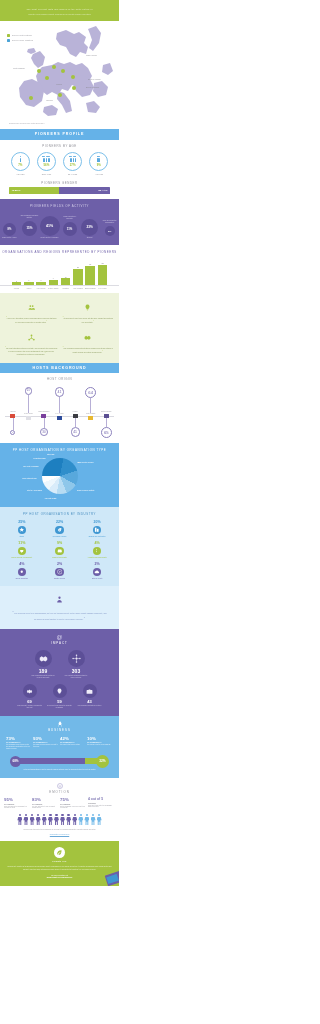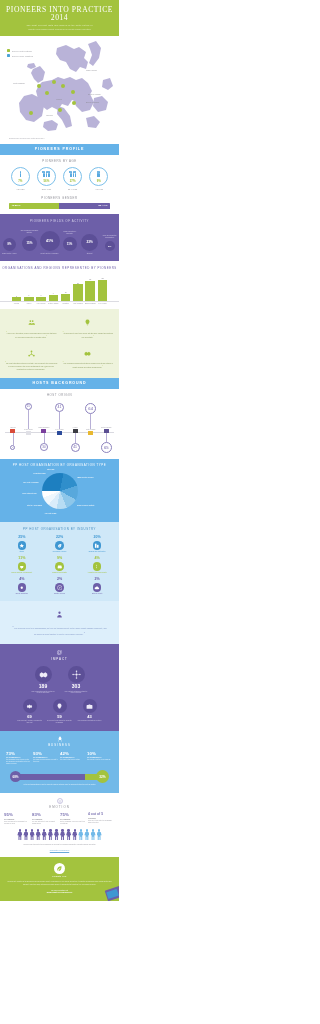--- a/index.html
+++ b/index.html
@@ -233,21 +233,20 @@
             background:#6d5fa8; border-radius:.8px; transform:rotate(-18deg); }
   .f-card::after{ content:""; position:absolute; left:1px; top:1.5px; width:11px; height:7px;
             background:#3f97d2; border-radius:.5px; }
 </style>
 </head>
 <body>
 
 <div class="page">
 
   <div class="sec header">
-    <h1>PIONEERS INTO PRACTICE 2014</h1>
     <div class="h-sub1">The most relevant facts and figures on the sixth edition of</div>
     <div class="h-sub2">Climate-KIC's flagship mobility programme for climate change innovators</div>
   </div>
 
   <div class="sec map-sec">
     <div class="europe">
       <svg viewBox="0 0 119 108" xmlns="http://www.w3.org/2000/svg">
         <g fill="#b9b3d8">
           <path d="M57 12 L66 9 L74 13 L79 11 L86 16 L84 22 L88 26 L86 33 L80 31 L76 36 L70 33 L66 26 L60 24 L56 18 Z"></path>
           <path d="M88 8 L96 5 L101 12 L99 22 L93 30 L89 27 L92 19 L90 13 Z"></path>

